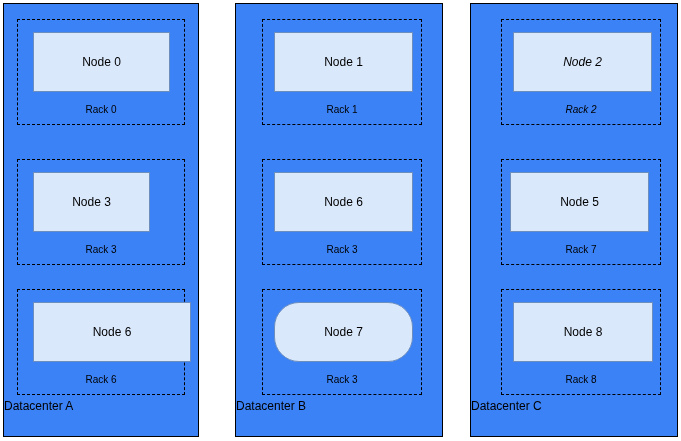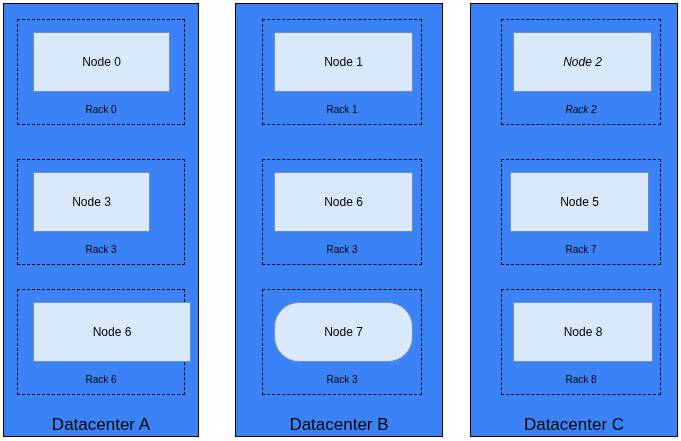--- a/index.html
+++ b/index.html
@@ -26,23 +26,23 @@
   .datacenter {
     position: absolute;
     box-sizing: border-box;
     border: 1px solid #000000;
     background: #3b82f6;
   }
   .datacenter-label {
     position: absolute;
     left: 0;
     right: 0;
-    bottom: 4px;
-    text-align: center;
-    font-size: 17px;
+    bottom: 23px;
+    text-align: left;
+    font-size: 12px;
     line-height: 14px;
     color: #000000;
     white-space: nowrap;
   }
 
   
   .rack {
     position: absolute;
     box-sizing: border-box;
     border: 1px dashed #000000;

